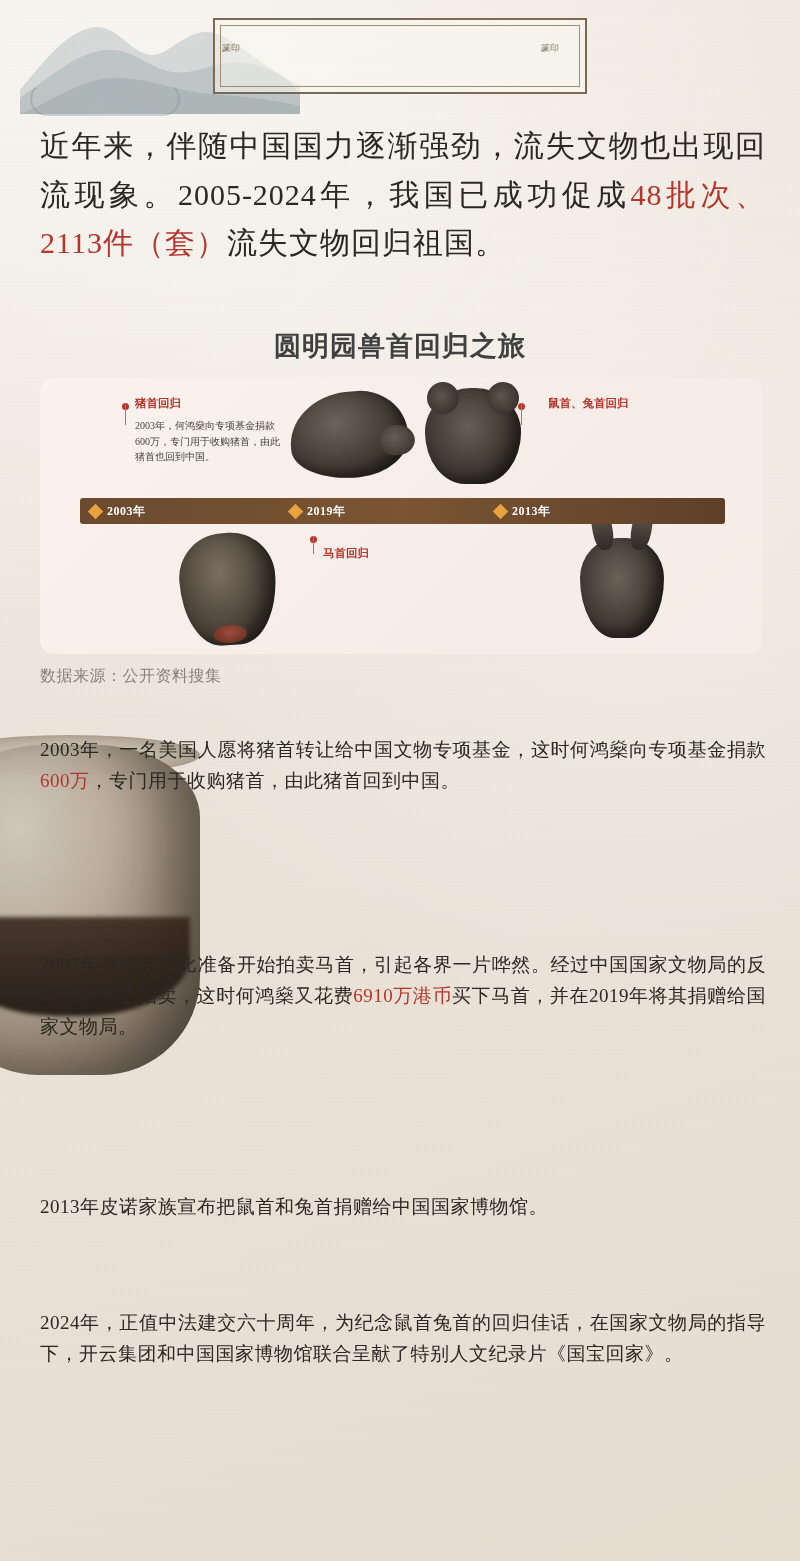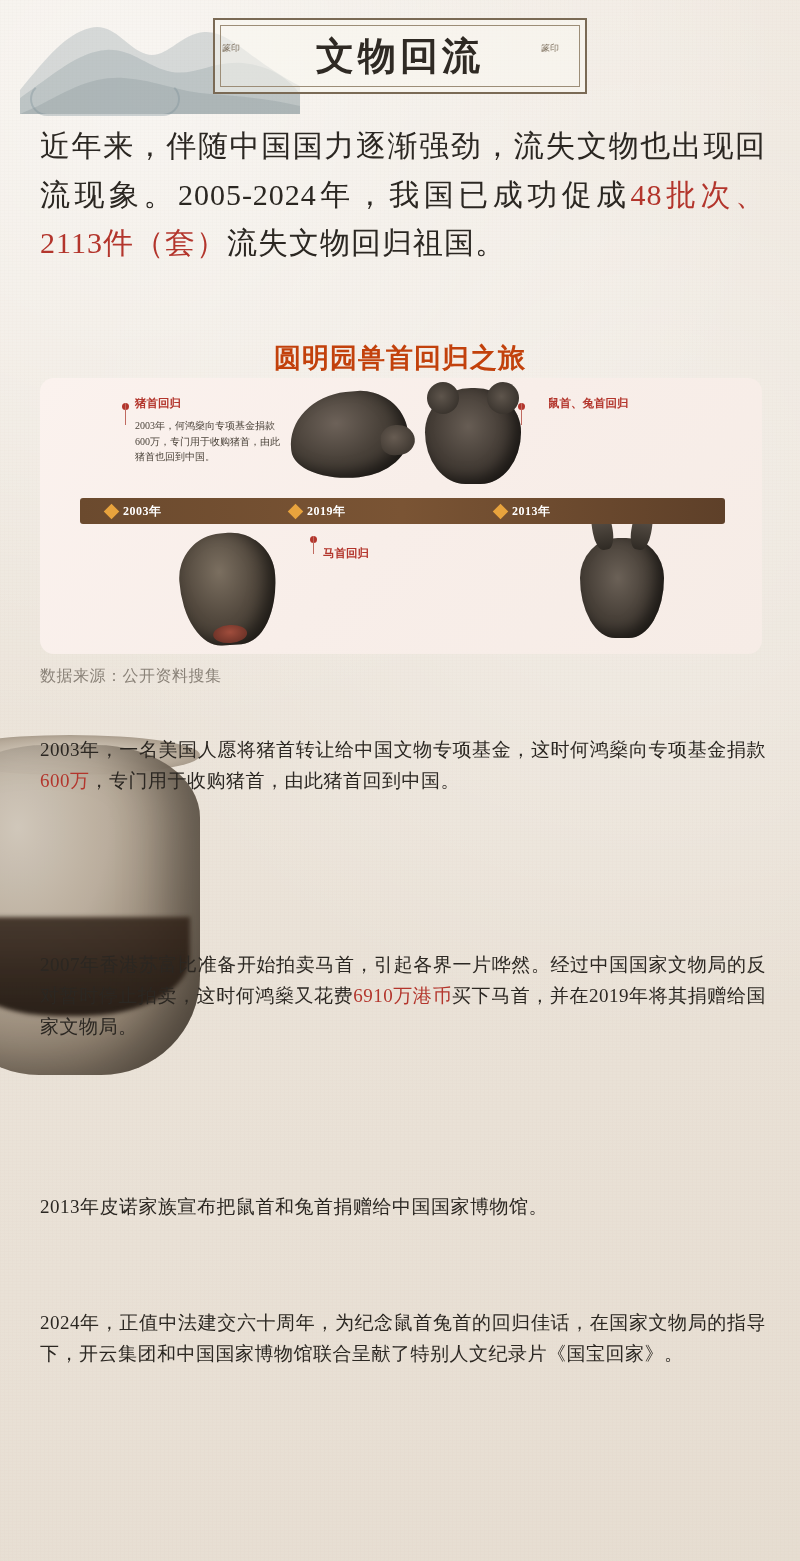--- a/index.html
+++ b/index.html
@@ -77,22 +77,22 @@
   
   .intro {
     position:absolute; left:40px; top:122px; width:726px;
     font-size:30px; line-height:1.62; color:#2b2722;
     text-align:justify; letter-spacing:1px;
   }
   .hl { color:#b3352c; }
 
   
   .section-title {
-    position:absolute; left:0; top:340px; width:800px; text-align:center;
-    font-size:27px; font-weight:bold; color:#c2410c; letter-spacing:1px;
+    position:absolute; left:0; top:328px; width:800px; text-align:center;
+    font-size:27px; font-weight:bold; color:#404040; letter-spacing:1px;
   }
 
   
   .card {
     position:absolute; left:40px; top:378px; width:722px; height:276px;
     background:linear-gradient(135deg,#fbf2ee 0%, #f8eee9 50%, #f6ece6 100%);
     border-radius:14px;
   }
 
   .marker { position:absolute; width:7px; height:7px; background:#b3352c; border-radius:50%; }
@@ -188,21 +188,20 @@
 
 <div class="jar-rim"></div>
 <div class="jar"></div>
 
 <div class="header">
   <div class="plaque">
     <div class="plaque-inner"></div>
   </div>
   <div class="seal-left">篆印</div>
   <div class="seal-right">篆印</div>
-  <div class="title">文物回流</div>
 </div>
 
 <div class="intro">
   <span>近年来，伴随中国国力逐渐强劲，流失文物也出现回流现象。2005-2024年，我国已成功促成</span><span class="hl">48批次、2113件（套）</span><span>流失文物回归祖国。</span>
 </div>
 
 <div class="section-title">圆明园兽首回归之旅</div>
 
 <div class="card">
 
@@ -214,21 +213,21 @@
   <div class="marker" style="left:478px; top:25px;"></div>
   <div class="vline" style="left:481px; top:25px; height:22px;"></div>
   <div class="lbl" style="left:470px; top:18px;margin-left:38px;">鼠首、兔首回归</div>
 
   <div class="head pig"></div>
   <div class="head rat"></div>
   <div class="head horse"></div>
   <div class="head rabbit"></div>
 
   <div class="tl-bar"></div>
-  <div class="tl-node" style="left:66px;">
+  <div class="tl-node" style="left:50px;">
     <span class="diamond"></span>
     <span class="tl-year">2003年</span>
   </div>
   <div class="tl-node" style="left:250px;">
     <span class="diamond"></span>
     <span class="tl-year">2019年</span>
   </div>
   <div class="tl-node" style="left:455px;">
     <span class="diamond"></span>
     <span class="tl-year">2013年</span>

